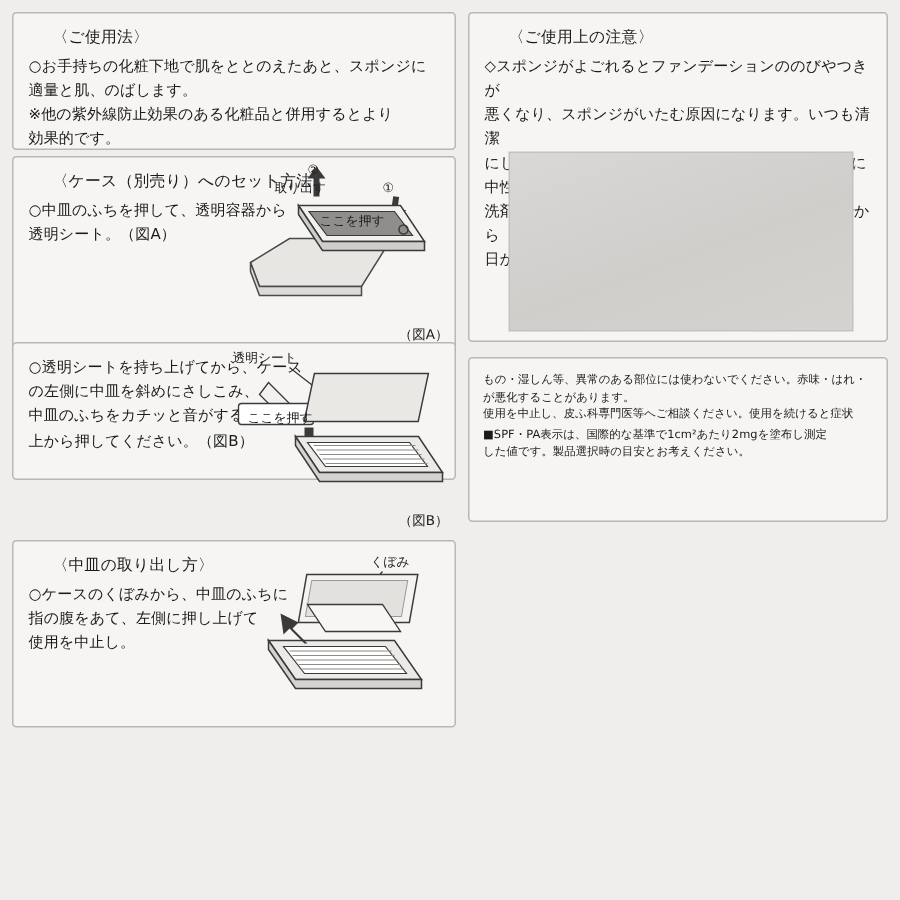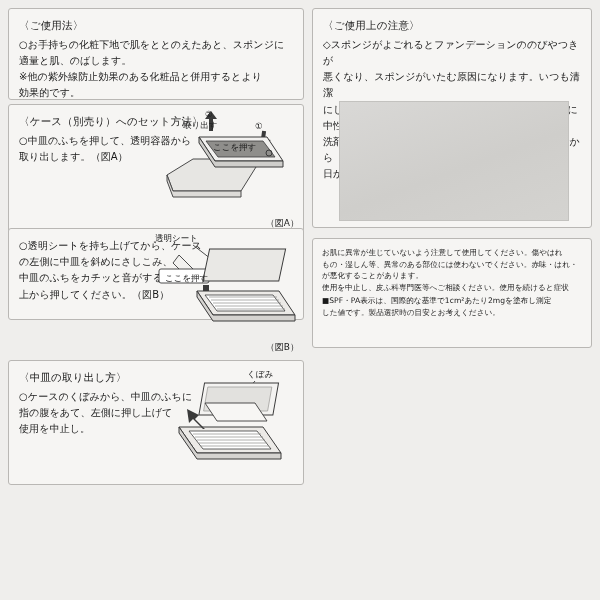--- a/index.html
+++ b/index.html
@@ -25,21 +25,21 @@
   #panel-usage      {left:8px;  top:8px;   width:296px; height:92px;}
   #panel-case       {left:8px;  top:104px; width:296px; height:136px;}
   #panel-sheet      {left:8px;  top:228px; width:296px; height:92px;}
   #panel-tray       {left:8px;  top:360px; width:296px; height:125px;}
   #panel-caution    {left:312px;top:8px;   width:280px; height:220px;}
   #panel-note       {left:312px;top:238px; width:280px; height:110px;}
 
   .heading{
     font-size:10.5px;
     line-height:1.5;
-    margin:0 0 3px 0;
+    margin:0 0 3px 16px;
     letter-spacing:0.2px;
   }
   .body-text{
     font-size:10px;
     line-height:1.62;
     margin:0;
     letter-spacing:0.1px;
   }
   .pad{padding:9px 10px 8px 10px;box-sizing:border-box;height:100%;}
   .fig-col{position:absolute;right:6px;top:6px;width:112px;}
@@ -87,21 +87,21 @@
       <p class="body-text">適量と肌、のばします。</p>
       <p class="body-text">※他の紫外線防止効果のある化粧品と併用するとより</p>
       <p class="body-text">効果的です。</p>
     </div>
   </div>
 
   <div class="panel" id="panel-case">
     <div class="pad">
       <p class="heading">〈ケース（別売り）へのセット方法〉</p>
       <p class="body-text">○中皿のふちを押して、透明容器から</p>
-      <p class="body-text">取り出します。（図A）</p>
+      <p class="body-text">透明シート。（図A）</p>
     </div>
 
     <div class="fig-col" style="right:4px;top:4px;width:150px;height:112px;">
       <div class="fig-label" style="left:56px;top:0px;">②</div>
       <div class="fig-label" style="left:34px;top:11px;">取り出す</div>
       <div class="fig-label" style="left:106px;top:12px;">①</div>
       <div class="fig-label" style="left:64px;top:33px;">ここを押す</div>
 
       <svg width="150" height="92" viewBox="0 0 150 92">
 
@@ -207,23 +207,20 @@
       <p class="body-text">にしてお使いください。◇よごれたときは、ぬるま湯に中性</p>
       <p class="body-text">洗剤を薄くとかして軽く押し洗いをし、よくすすいでから</p>
       <p class="body-text">日かげで完全に乾かしてください。</p>
       <div class="photo"></div>
     </div>
   </div>
 
   <div class="panel" id="panel-note">
     <div class="pad" style="padding:8px 9px;">
       <p class="fineprint">
-          <span class="blk">お肌に異常が生じていないよう注意して使用してください。傷やはれ</span>
-        </p>
-      <p class="fineprint">
           <span class="blk">もの・湿しん等、異常のある部位には使わないでください。赤味・はれ・</span>
         </p>
       <p class="fineprint">
           <span class="blk">が悪化することがあります。</span>
         </p>
       <p class="fineprint">
           <span class="blk">使用を中止し、皮ふ科専門医等へご相談ください。使用を続けると症状</span>
         </p>
       <p class="fineprint" style="margin-top:2px;">
           <span class="blk">■SPF・PA表示は、国際的な基準で1cm²あたり2mgを塗布し測定</span>

